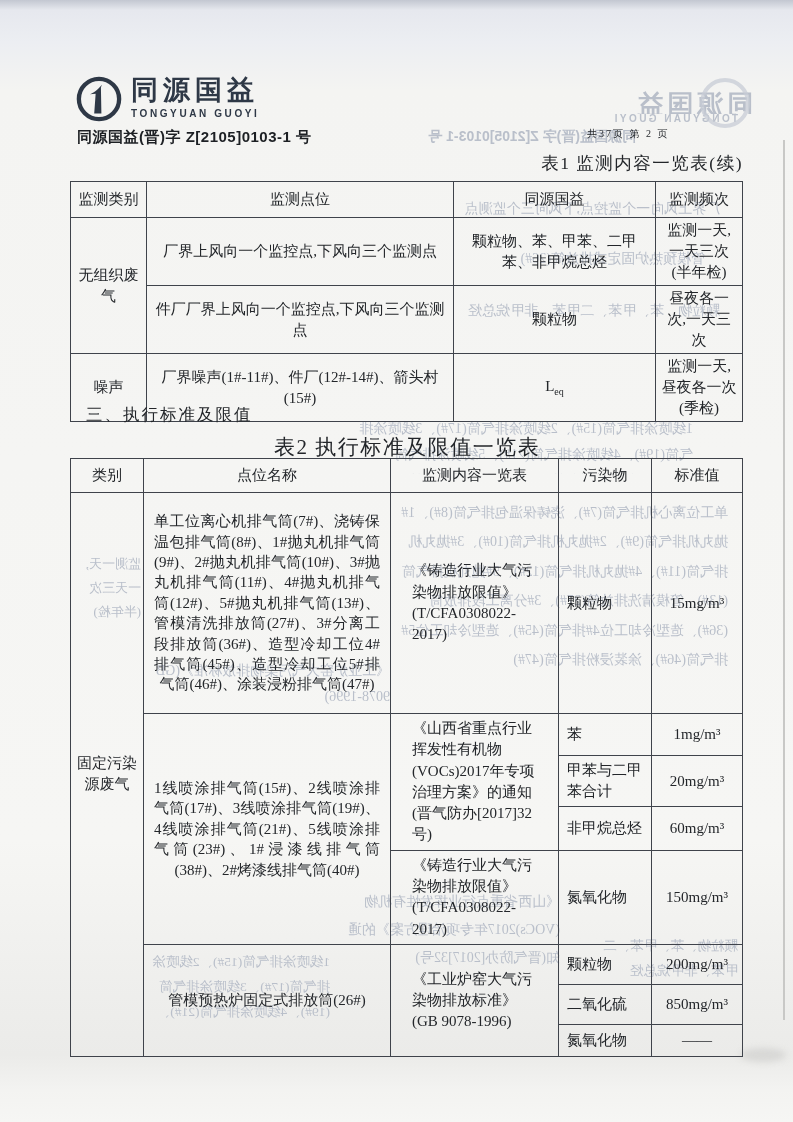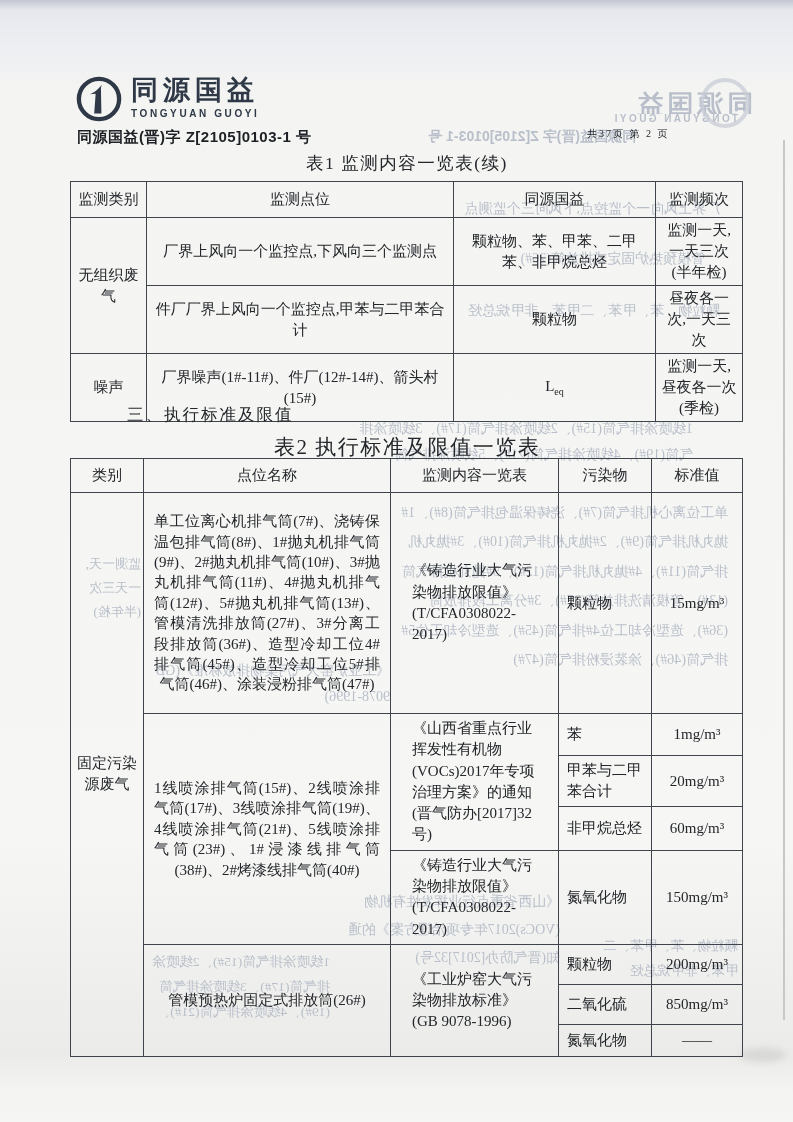--- a/index.html
+++ b/index.html
@@ -12,22 +12,22 @@
   
   .logo-wrap{top:76px;left:76px;display:flex;align-items:flex-start;gap:9px;}
   .logo-badge{width:46px;height:46px;flex:0 0 auto;}
   .logo-text-col{display:flex;flex-direction:column;}
   .logo-cn{font-family:"Liberation Sans","DejaVu Sans",sans-serif;font-weight:bold;font-size:27px;letter-spacing:5px;color:#2e3846;line-height:1.1;white-space:nowrap;}
   .logo-en{font-family:"Liberation Sans","DejaVu Sans",sans-serif;font-weight:bold;font-size:10px;letter-spacing:2.6px;color:#2e3846;margin-top:2px;}
   .slogans{top:84px;left:300px;display:flex;gap:48px;font-family:"Liberation Sans","DejaVu Sans",sans-serif;font-weight:bold;font-size:21px;letter-spacing:4px;color:#15171a;white-space:nowrap;}
   .doc-number{top:128px;left:77px;font-family:"Liberation Sans","DejaVu Sans",sans-serif;font-weight:bold;font-size:15px;color:#1d2024;letter-spacing:.5px;white-space:nowrap;}
   .page-info{top:127px;left:587px;font-size:10px;color:#25282c;letter-spacing:2px;white-space:nowrap;}
   
-  .t1-title{top:151px;left:71px;width:672px;text-align:center;font-size:17.5px;letter-spacing:1.5px;}
-  .sec-heading{top:404px;left:86px;font-size:16.5px;letter-spacing:2px;margin-left:41px;}
+  .t1-title{top:151px;left:71px;width:672px;text-align:right;font-size:17.5px;letter-spacing:1.5px;}
+  .sec-heading{top:404px;left:86px;font-size:16.5px;letter-spacing:2px;}
   .t2-title{top:433px;left:71px;width:672px;text-align:center;font-size:21px;letter-spacing:1.5px;}
   
   table{border-collapse:collapse;table-layout:fixed;background:transparent;}
   td,th{border:1.2px solid #3f434b;font-size:15px;font-weight:normal;vertical-align:middle;text-align:center;padding:2px 5px;line-height:1.4;background:transparent;}
   .t1{top:181px;left:70px;width:672px;}
   .t2{top:458px;left:70px;width:672px;}
   .loc-cell{text-align:justify;text-align-last:center;padding:4px 10px;line-height:1.36;}
   .std-cell{text-align:left;padding:4px 21px;line-height:1.42;margin-top:36px;}
   .pol-cell{text-align:left;padding:2px 8px;}
   .lim-cell{text-align:center;padding:2px 9px;}
@@ -92,21 +92,21 @@
       <th>同源国益</th>
       <th>监测频次</th>
     </tr>
     <tr style="height:68px">
       <td rowspan="2">无组织废气</td>
       <td>厂界上风向一个监控点,下风向三个监测点</td>
       <td>颗粒物、苯、甲苯、二甲苯、非甲烷总烃</td>
       <td>监测一天,一天三次(半年检)</td>
     </tr>
     <tr style="height:46px">
-      <td>件厂厂界上风向一个监控点,甲苯与二甲苯合计</td>
+      <td>件厂厂界上风向一个监控点,下风向三个监测点</td>
       <td>颗粒物</td>
       <td>昼夜各一次,一天三次</td>
     </tr>
     <tr style="height:60px">
       <td>噪声</td>
       <td>厂界噪声(1#-11#)、件厂(12#-14#)、箭头村(15#)</td>
       <td><span>L</span><sub>eq</sub></td>
       <td>监测一天,昼夜各一次(季检)</td>
     </tr>
   </tbody>

